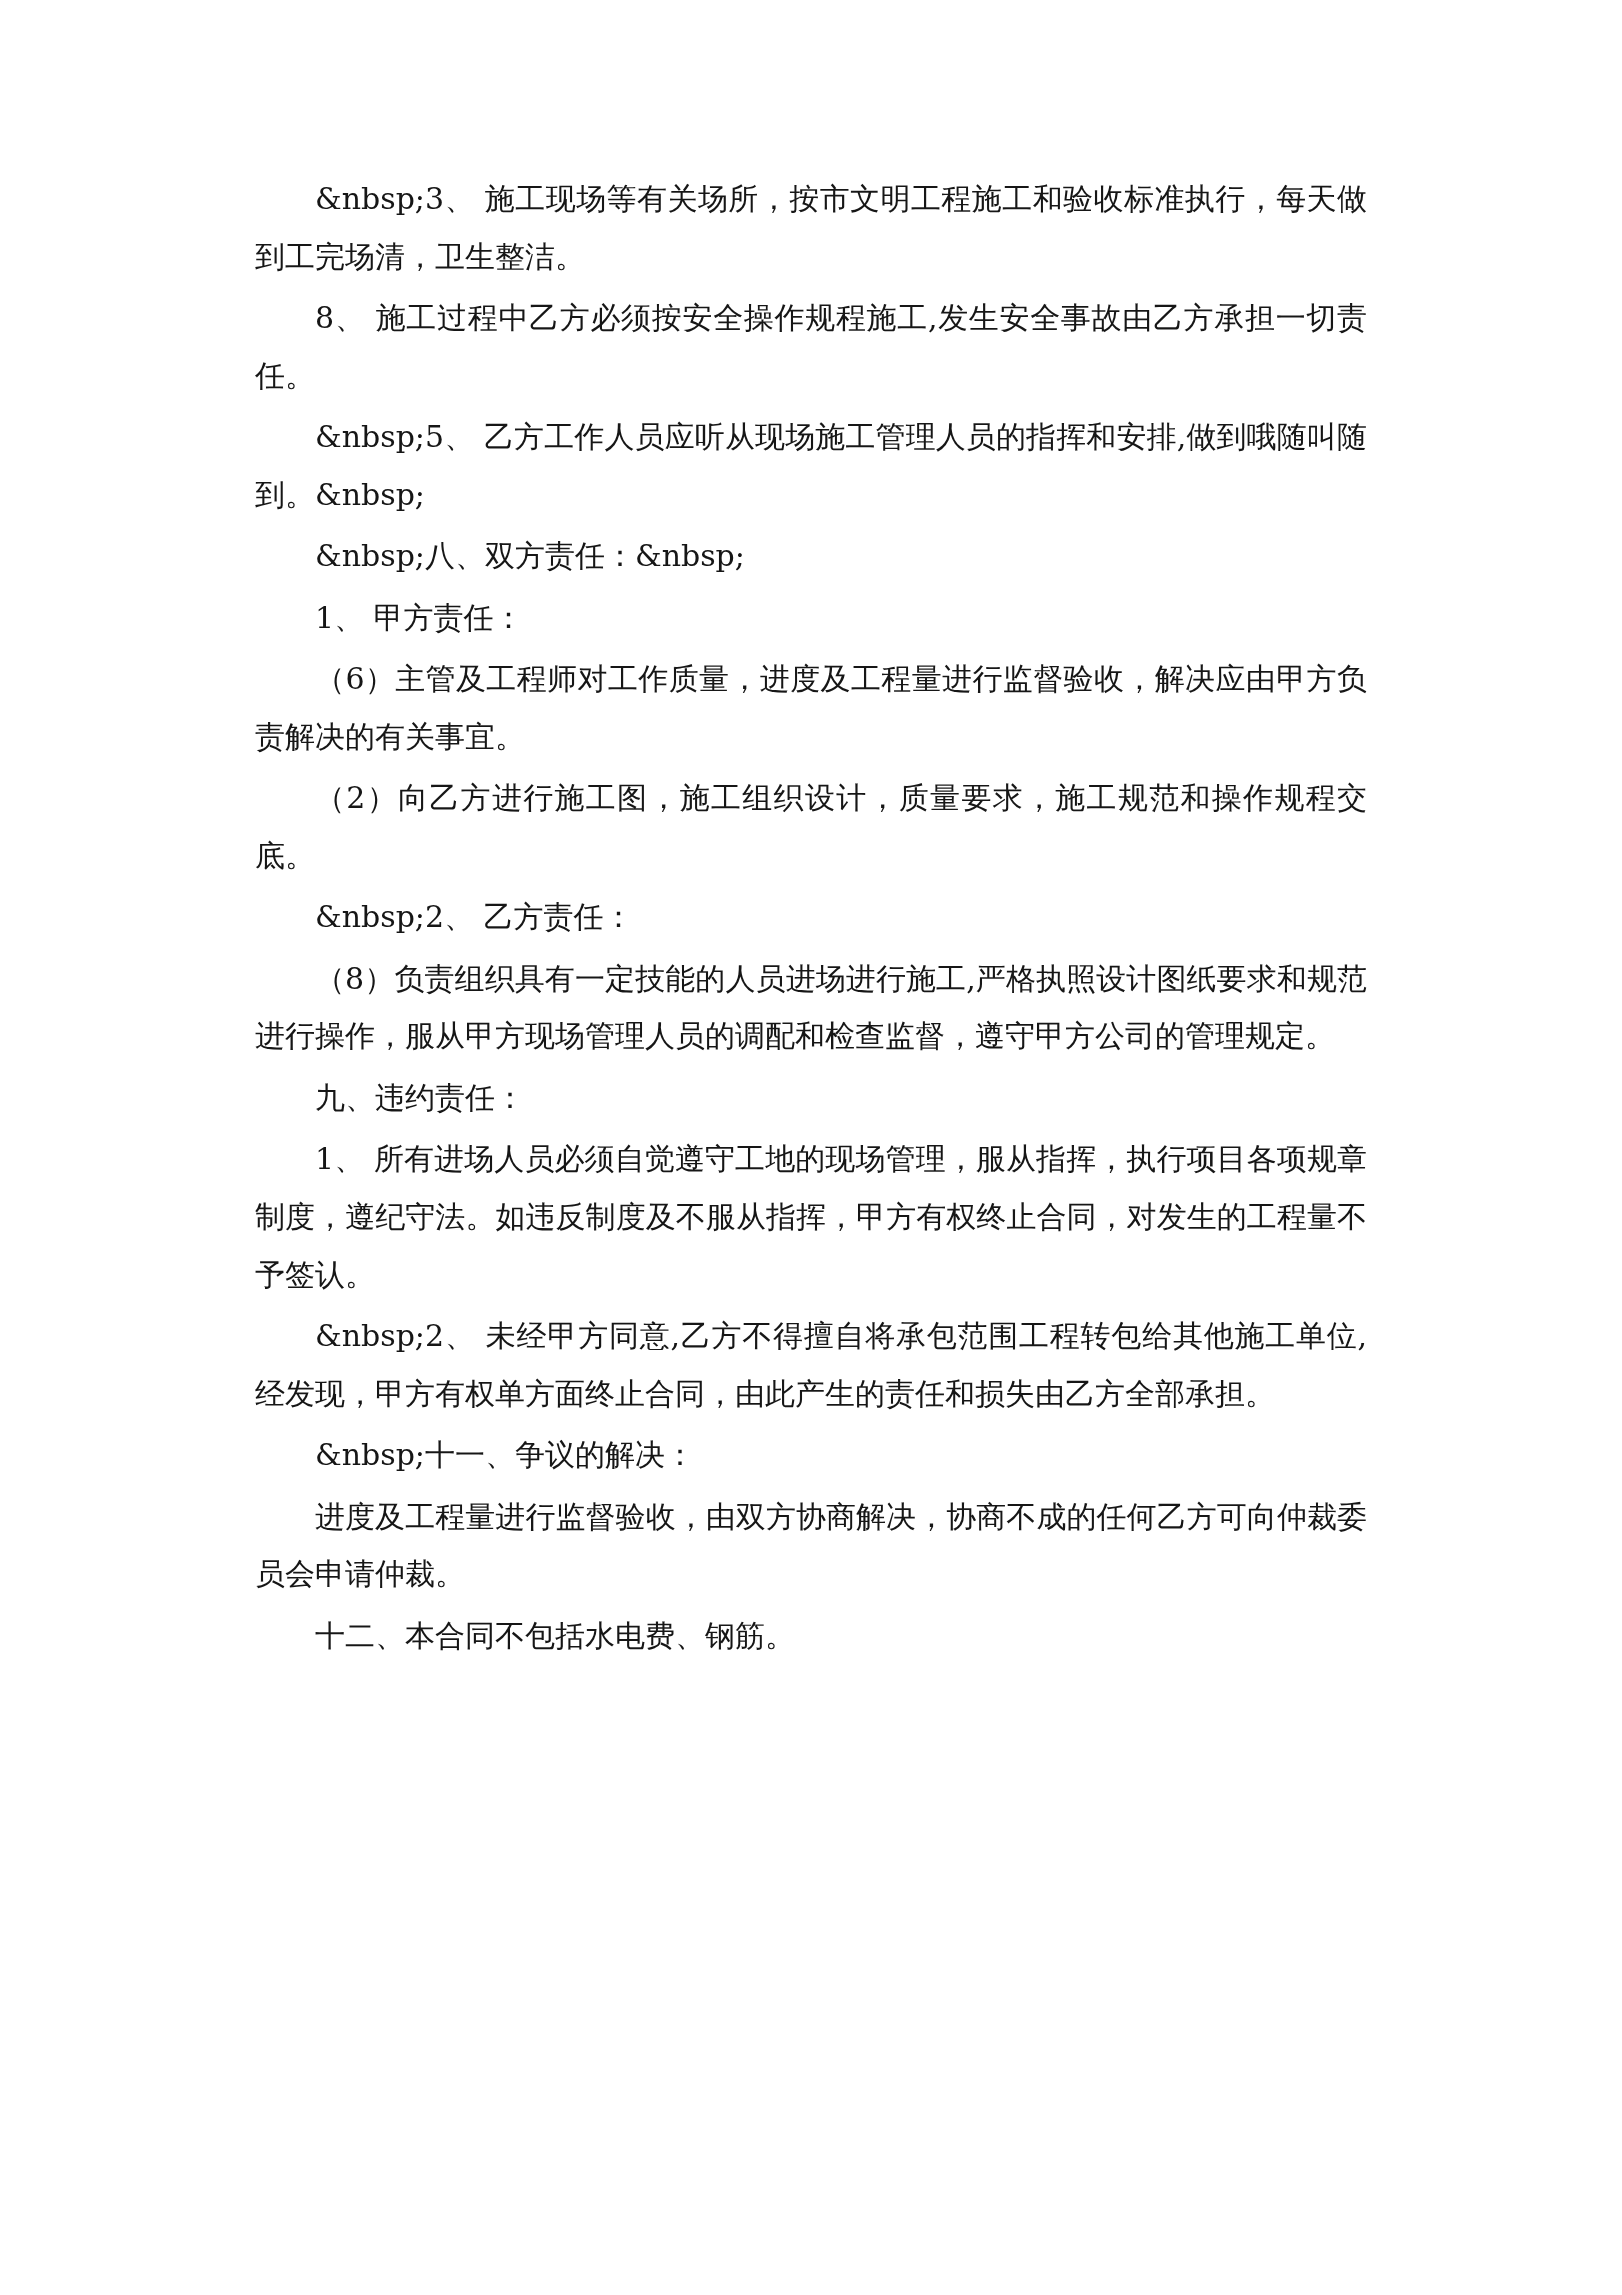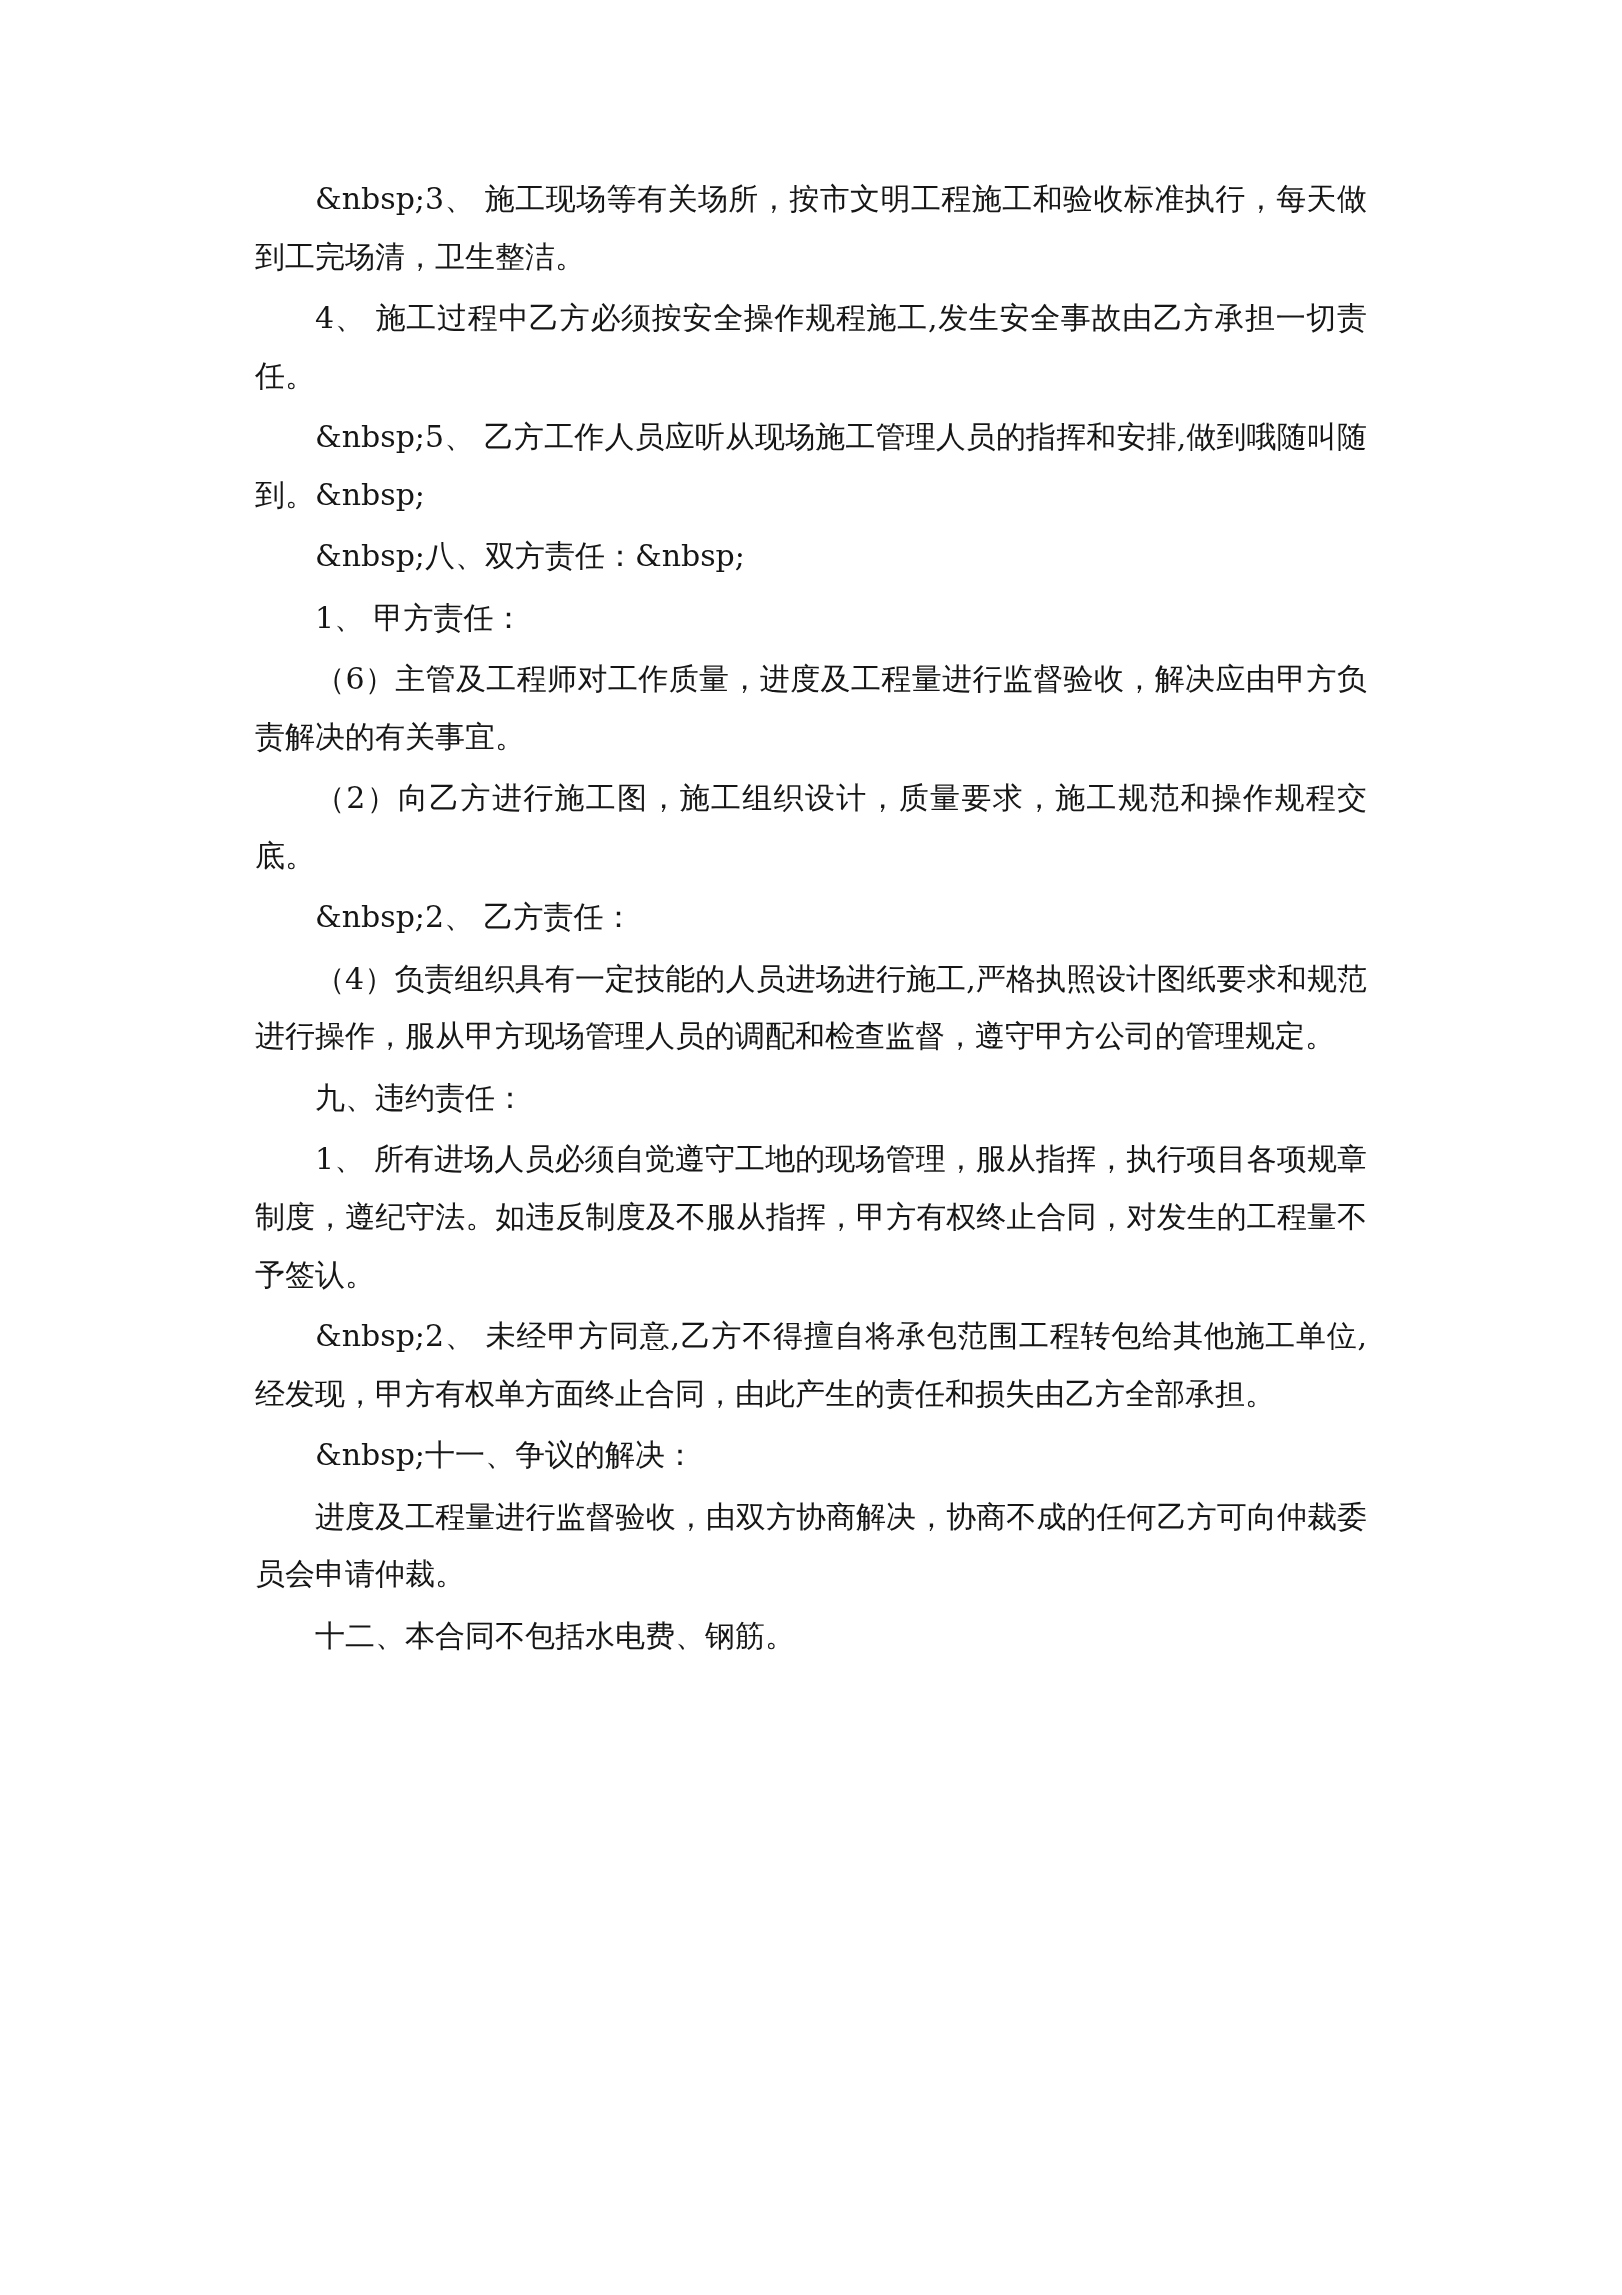--- a/index.html
+++ b/index.html
@@ -35,28 +35,28 @@
   .indent {
     text-indent: 60px;
   }
 </style>
 </head>
 <body>
 
 <div class="page">
   <div class="content">
     <p class="para indent">&amp;nbsp;3、 施工现场等有关场所，按市文明工程施工和验收标准执行，每天做到工完场清，卫生整洁。</p>
-    <p class="para indent">4、 施工过程中乙方必须按安全操作规程施工,发生安全事故由乙方承担一切责任。</p>
+    <p class="para indent">8、 施工过程中乙方必须按安全操作规程施工,发生安全事故由乙方承担一切责任。</p>
     <p class="para indent">&amp;nbsp;5、 乙方工作人员应听从现场施工管理人员的指挥和安排,做到哦随叫随到。&amp;nbsp;</p>
     <p class="para indent">&amp;nbsp;八、双方责任：&amp;nbsp;</p>
     <p class="para indent">1、 甲方责任：</p>
     <p class="para indent">（6）主管及工程师对工作质量，进度及工程量进行监督验收，解决应由甲方负责解决的有关事宜。</p>
     <p class="para indent">（2）向乙方进行施工图，施工组织设计，质量要求，施工规范和操作规程交底。</p>
     <p class="para indent">&amp;nbsp;2、 乙方责任：</p>
-    <p class="para indent">（4）负责组织具有一定技能的人员进场进行施工,严格执照设计图纸要求和规范进行操作，服从甲方现场管理人员的调配和检查监督，遵守甲方公司的管理规定。</p>
+    <p class="para indent">（8）负责组织具有一定技能的人员进场进行施工,严格执照设计图纸要求和规范进行操作，服从甲方现场管理人员的调配和检查监督，遵守甲方公司的管理规定。</p>
     <p class="para indent">九、违约责任：</p>
     <p class="para indent">1、 所有进场人员必须自觉遵守工地的现场管理，服从指挥，执行项目各项规章制度，遵纪守法。如违反制度及不服从指挥，甲方有权终止合同，对发生的工程量不予签认。</p>
     <p class="para indent">&amp;nbsp;2、 未经甲方同意,乙方不得擅自将承包范围工程转包给其他施工单位,经发现，甲方有权单方面终止合同，由此产生的责任和损失由乙方全部承担。</p>
     <p class="para indent">&amp;nbsp;十一、争议的解决：</p>
     <p class="para indent">进度及工程量进行监督验收，由双方协商解决，协商不成的任何乙方可向仲裁委员会申请仲裁。</p>
     <p class="para indent">十二、本合同不包括水电费、钢筋。</p>
   </div>
 </div>
 
 

